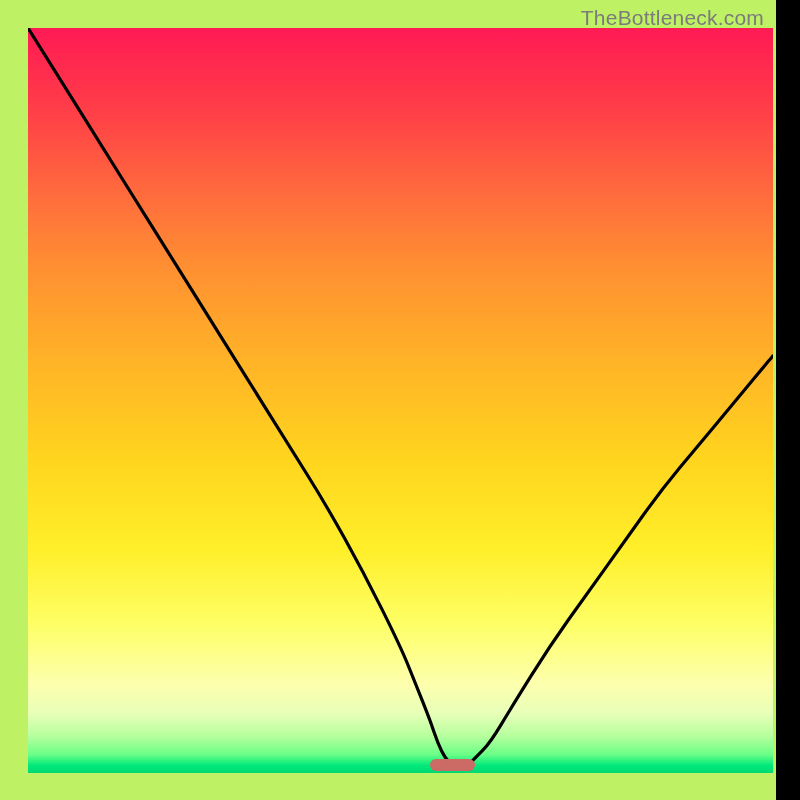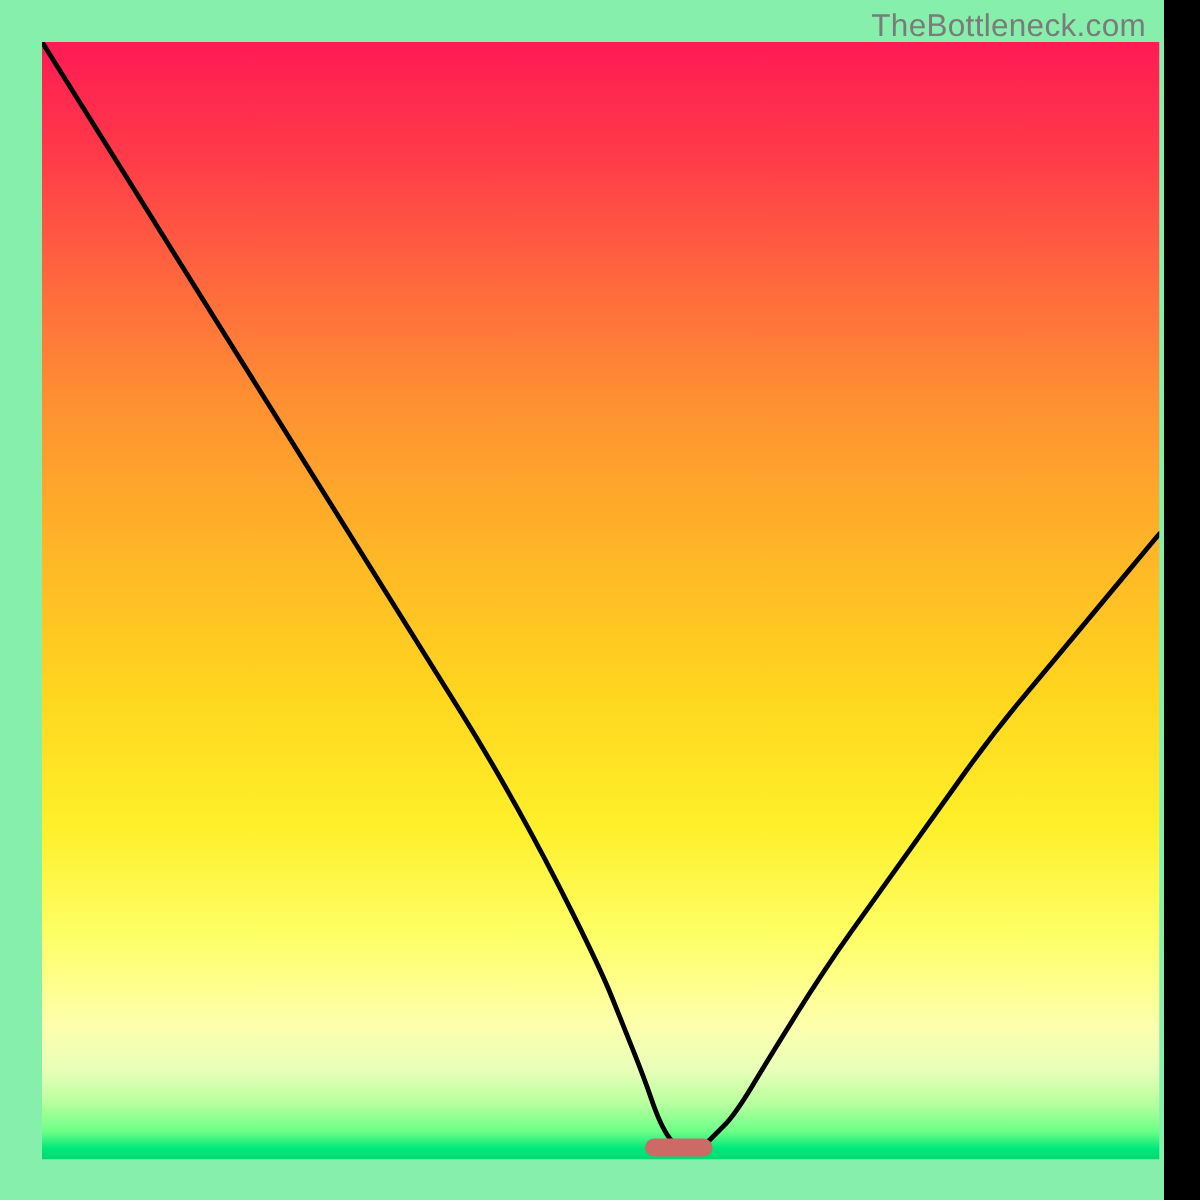--- a/index.html
+++ b/index.html
@@ -8,21 +8,21 @@
     width: 800px;
     height: 800px;
     background: #000;
     overflow: hidden;
     font-family: Arial, Helvetica, sans-serif;
   }
   .frame {
     position: relative;
     width: 776px;
     height: 800px;
-    background: #86efac;
+    background: #bef264;
   }
   .plot-area {
     position: absolute;
     left: 28px;
     top: 28px;
     width: 745px;
     height: 745px;
     overflow: hidden;
   }
   .gradient-bg {

